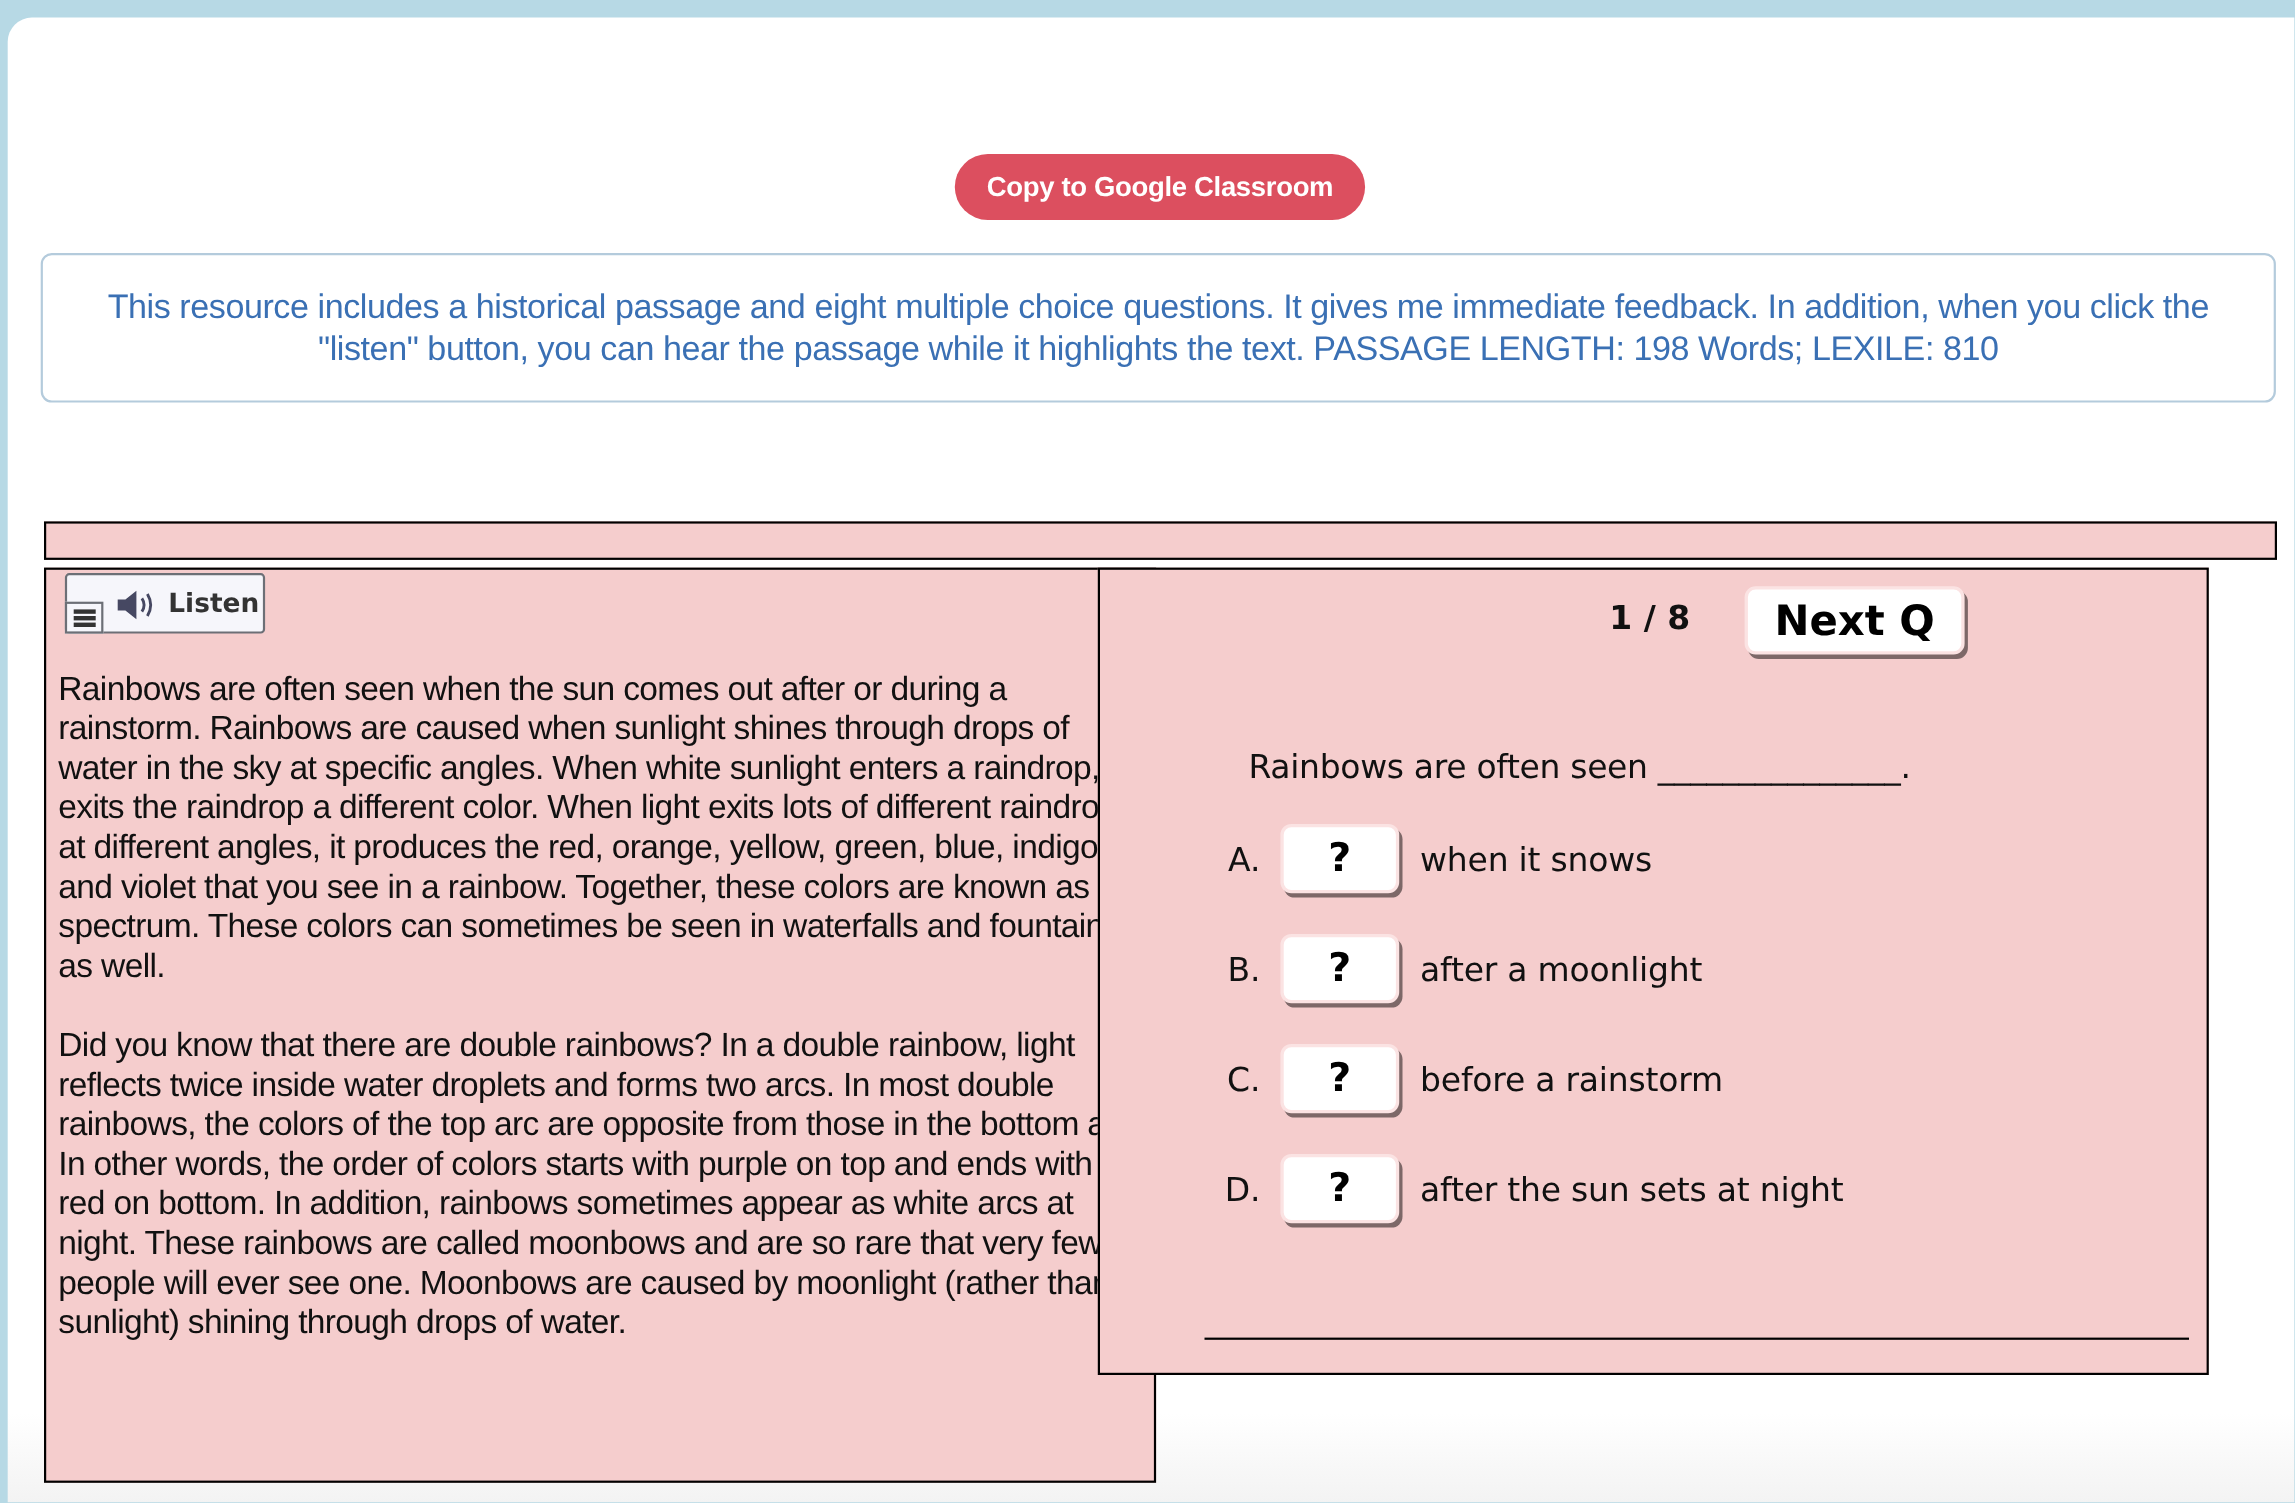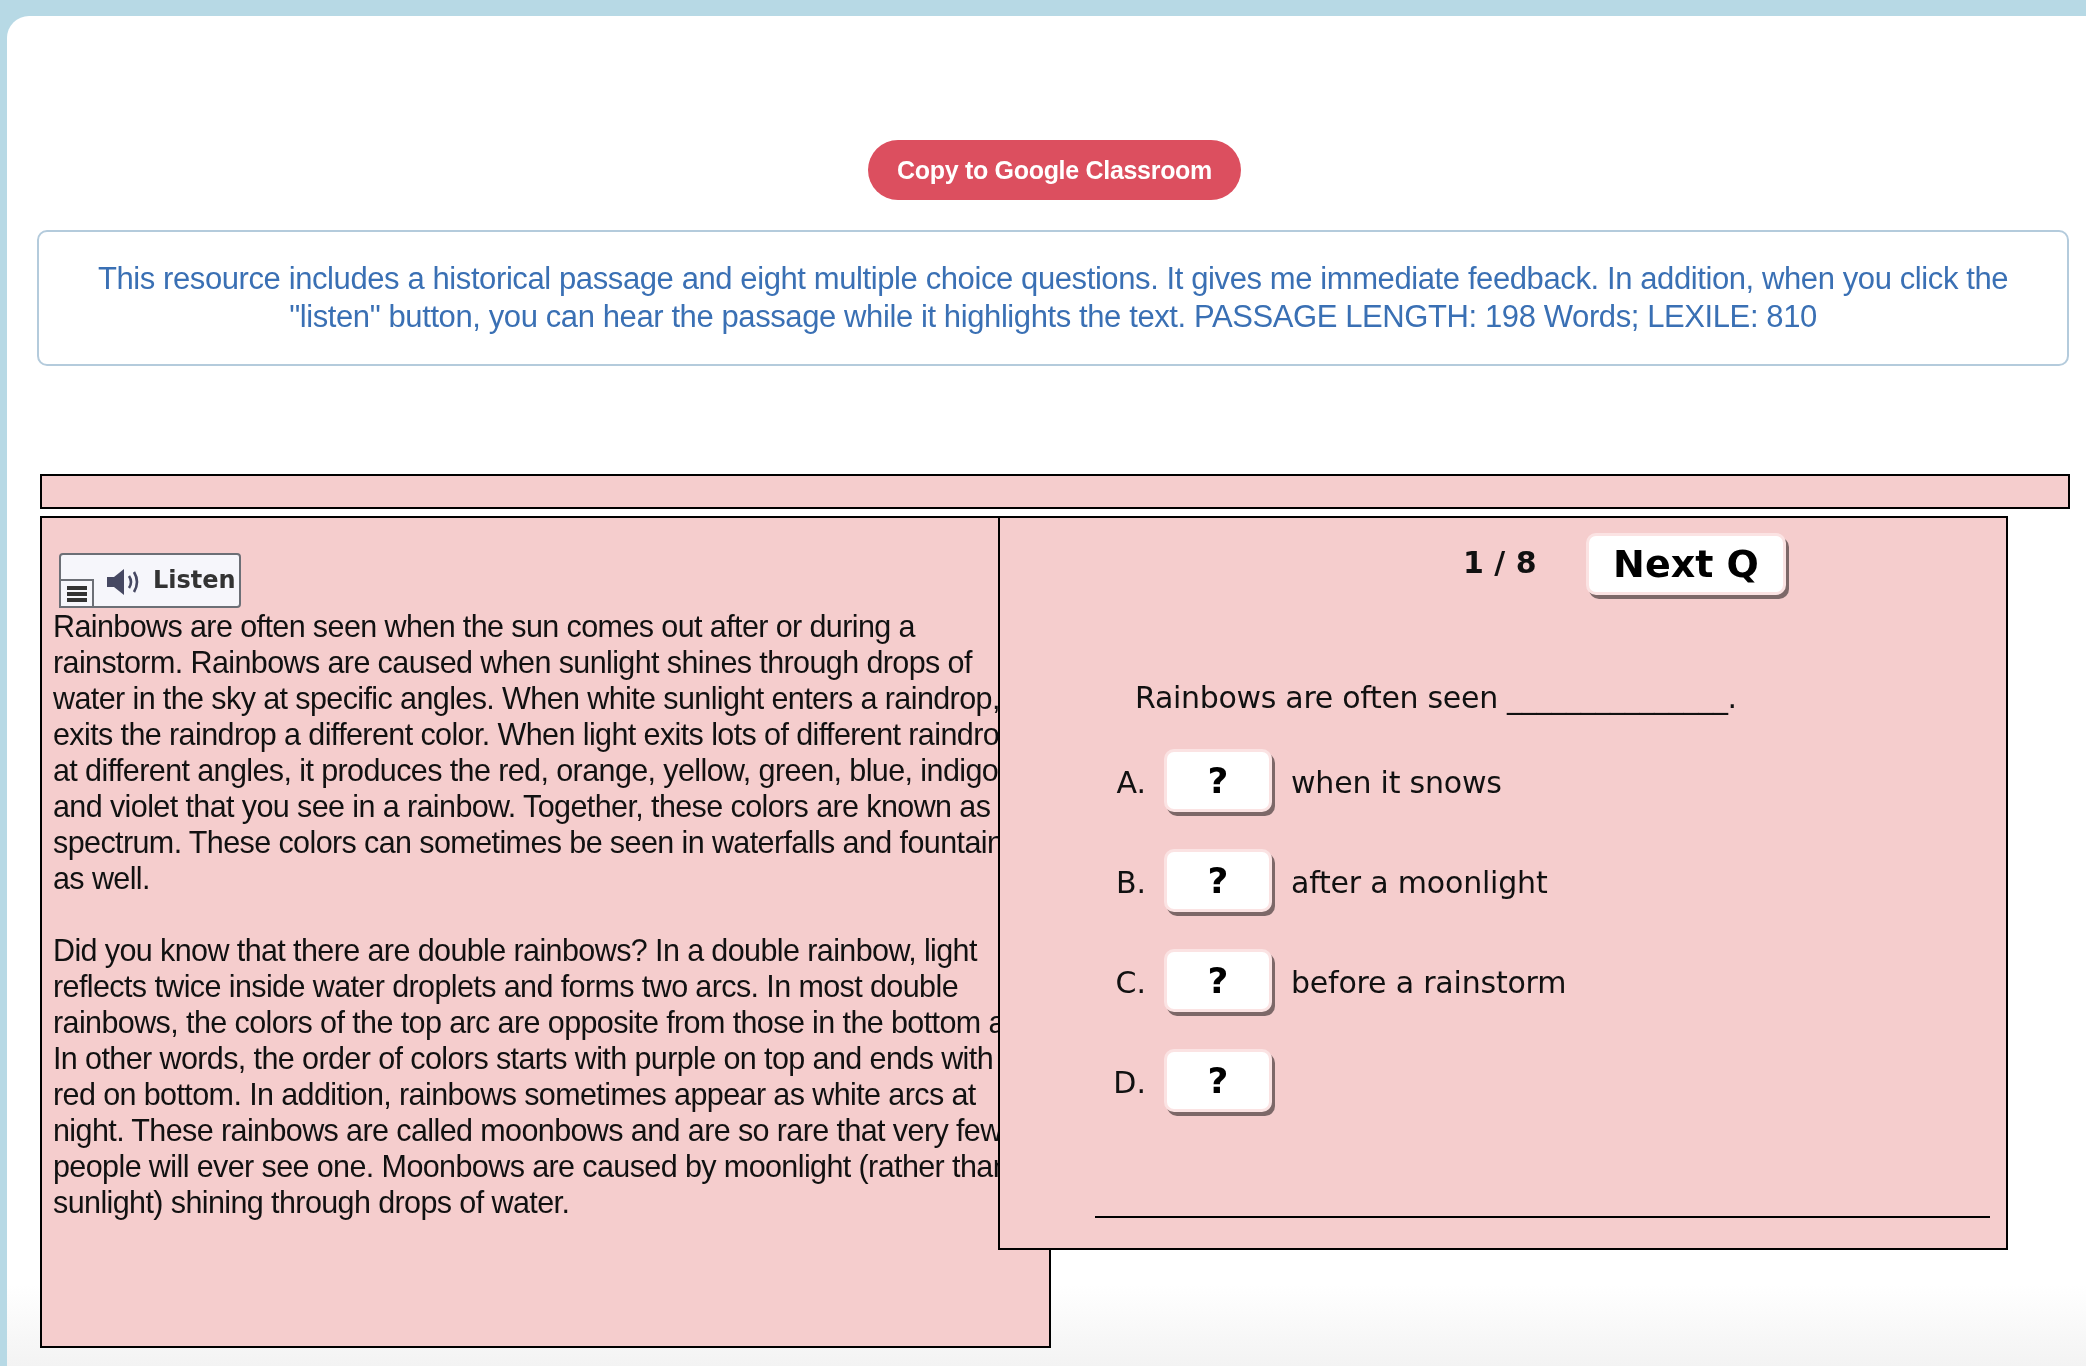--- a/index.html
+++ b/index.html
@@ -54,21 +54,21 @@
   }
   .left-panel {
     position: absolute; left: 33px; top: 500px; width: 1011px; height: 832px;
     background: #f5cdcd; border: 2px solid #000; box-sizing: border-box;
   }
   .right-panel {
     position: absolute; left: 991px; top: 500px; width: 1010px; height: 734px;
     background: #f5cdcd; border: 2px solid #000; box-sizing: border-box; padding-left: 28px;
   }
   .listen-btn {
-    position: absolute; left: 17px; top: 35px; width: 182px; height: 55px;
+    position: absolute; left: 17px; top: 3px; width: 182px; height: 55px;
     background: #f6f6fb; border: 2px solid #6c6f76; border-radius: 4px;
     box-sizing: border-box; cursor: pointer;
   }
   .listen-menu {
     position: absolute; left: -2px; bottom: -2px; width: 35px; height: 29px;
     border: 2px solid #6c6f76; background: #f6f6fb; box-sizing: border-box;
     display: flex; flex-direction: column; justify-content: center; align-items: center; gap: 2px;
   }
   .listen-menu span { display: block; width: 20px; height: 4px; background: #333; }
   .speaker {
@@ -173,17 +173,18 @@
       <span class="choice-text">after a moonlight</span>
     </div>
     <div class="choice" style="top:431px;">
       <span class="choice-letter">C.</span>
       <button class="choice-btn">?</button>
       <span class="choice-text">before a rainstorm</span>
     </div>
     <div class="choice" style="top:531px;">
       <span class="choice-letter">D.</span>
       <button class="choice-btn">?</button>
+      <span class="choice-text">after the sun sets at night</span>
     </div>
 
     <div class="divider"></div>
   </div>
 </div>
 
 </body></html>

